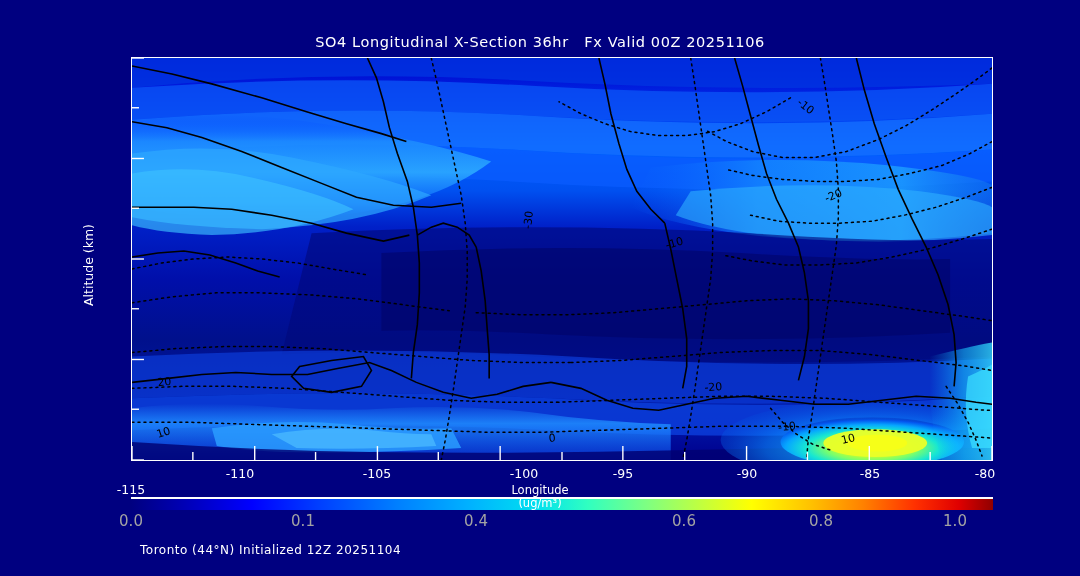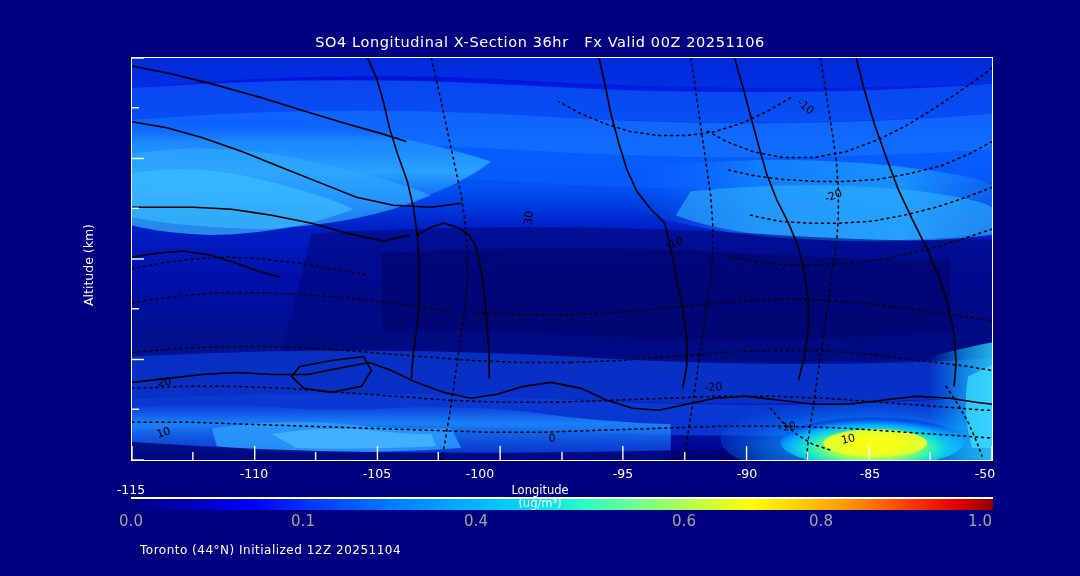--- a/index.html
+++ b/index.html
@@ -341,36 +341,36 @@
         <line x1="0" y1="353" x2="7" y2="353"></line>
       </g>
     </svg>
   </div>
 
   <div class="ylabel-wrap">
     <div class="ylabel">Altitude (km)</div>
   </div>
 
   <div class="xtick-label" style="left:131px;margin-top:16px;">-115</div>
-  <div class="xtick-label" style="left:254px;">-110</div>
+  <div class="xtick-label" style="left:240px;">-110</div>
   <div class="xtick-label" style="left:377px;">-105</div>
-  <div class="xtick-label" style="left:480px;">-100</div>
+  <div class="xtick-label" style="left:524px;">-100</div>
   <div class="xtick-label" style="left:623px;">-95</div>
   <div class="xtick-label" style="left:747px;">-90</div>
   <div class="xtick-label" style="left:870px;">-85</div>
-  <div class="xtick-label" style="left:985px;">-50</div>
+  <div class="xtick-label" style="left:985px;">-80</div>
 
   <div class="xaxis-title">Longitude</div>
 
   <div class="cbar"></div>
 
   <div class="cbar-tick" style="left:131px;">0.0</div>
   <div class="cbar-tick" style="left:303px;">0.1</div>
   <div class="cbar-tick" style="left:476px;">0.4</div>
   <div class="cbar-tick" style="left:684px;">0.6</div>
   <div class="cbar-tick" style="left:821px;">0.8</div>
-  <div class="cbar-tick" style="left:980px;">1.0</div>
+  <div class="cbar-tick" style="left:955px;">1.0</div>
 
   <div class="cbar-units">(ug/m³)</div>
 
   <div class="footer-caption">Toronto (44°N) Initialized 12Z 20251104</div>
 
 </div>
 
 </body></html>

